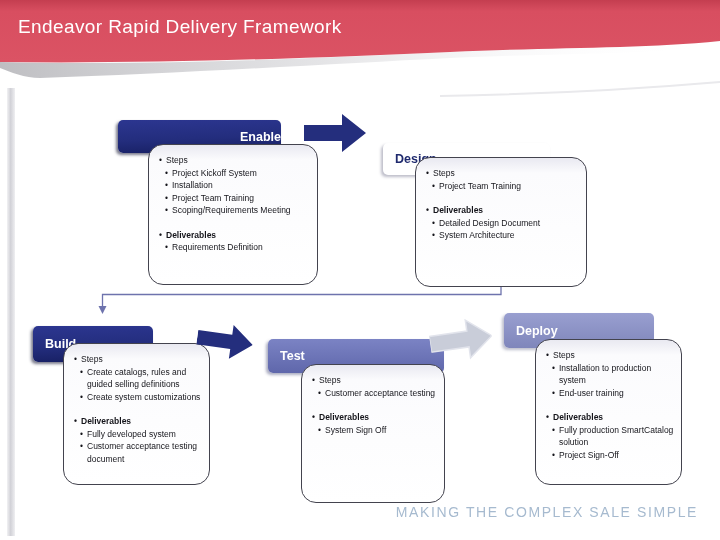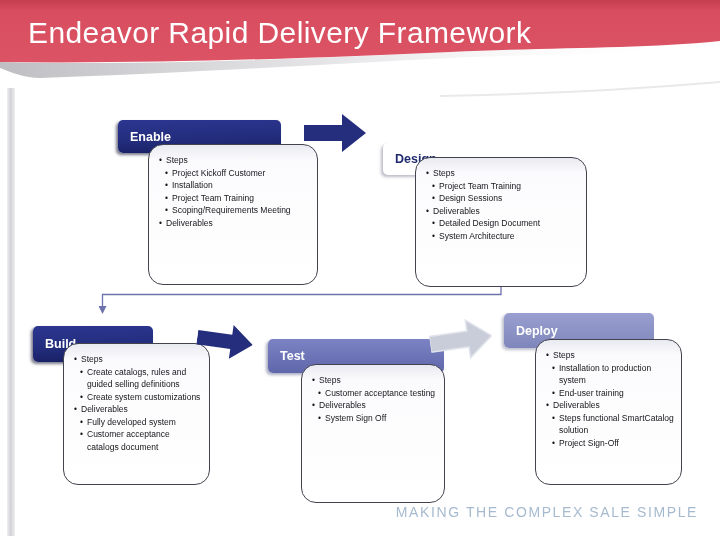--- a/index.html
+++ b/index.html
@@ -1,59 +1,59 @@
 <!DOCTYPE html>
 <html><head>
 <meta charset="utf-8">
 <style>
   html,body{margin:0;padding:0;background:#fff;}
   #slide{position:relative;width:720px;height:540px;background:#ffffff;overflow:hidden;
          font-family:"Liberation Sans",sans-serif;}
 
   
   .banner-svg{position:absolute;left:0;top:0;z-index:1;}
-  .slide-title{position:absolute;left:28px;top:16px;z-index:2;color:#ffffff;
-               font-size:30px;font-weight:400;letter-spacing:.4px;}
+  .slide-title{position:absolute;left:18px;top:16px;z-index:2;color:#ffffff;
+               font-size:19px;font-weight:400;letter-spacing:.4px;}
 
   
   .left-strip{position:absolute;left:7px;top:88px;width:8px;height:448px;z-index:1;
               background:linear-gradient(90deg,#efeff1 0%,#c9c9d0 45%,#ececef 100%);
               opacity:.85;}
 
   
   .hdr{position:absolute;z-index:3;border-radius:5px;display:flex;align-items:center;
        padding-left:12px;box-sizing:border-box;color:#ffffff;font-weight:bold;font-size:12.5px;}
   .hdr-navy{background:linear-gradient(178deg,#2c3690 0%,#232d7d 55%,#161e60 100%);
             box-shadow:-2px 2px 3px rgba(12,14,45,.55);}
   .hdr-design{background:linear-gradient(180deg,#9b9ebb 0%,#8408a 0%,#8488aa 100%);
               color:#1f2a6e;box-shadow:-2px 2px 3px rgba(90,90,120,.4);}
   .hdr-test{background:linear-gradient(180deg,#7b83c4 0%,#5f67ab 100%);
             box-shadow:-2px 2px 3px rgba(70,75,120,.45);}
   .hdr-deploy{background:linear-gradient(180deg,#999fd0 0%,#7f86bb 100%);
               box-shadow:-2px 2px 3px rgba(90,95,130,.4);padding-left:12px;}
-  #hdr-enable{left:118px;top:120px;width:163px;height:33px;}
+  #hdr-enable{left:118px;top:120px;width:163px;height:33px;justify-content:flex-end;}
   #hdr-design{left:383px;top:143px;width:167px;height:32px;}
   #hdr-build {left:33px; top:326px;width:120px;height:36px;}
   #hdr-test  {left:268px;top:339px;width:176px;height:34px;}
   #hdr-deploy{left:504px;top:313px;width:150px;height:35px;}
 
   
   .panel{position:absolute;z-index:4;box-sizing:border-box;
          background:linear-gradient(180deg,#e9e9f1 0px,#fbfbfd 15px,#ffffff 100%);
          border:1px solid #43434e;border-radius:15px;
          padding:9px 6px 0 10px;color:#15151b;font-size:8.5px;line-height:12.5px;}
   #panel-enable{left:148px;top:144px;width:170px;height:141px;}
   #panel-design{left:415px;top:157px;width:172px;height:130px;}
   #panel-build {left:63px; top:343px;width:147px;height:142px;}
   #panel-test  {left:301px;top:364px;width:144px;height:139px;}
   #panel-deploy{left:535px;top:339px;width:147px;height:146px;}
   .li{position:relative;padding-left:7px;}
   .li::before{content:"\2022";position:absolute;left:0;top:0;}
   .l2{margin-left:6px;}
-  .gap{}
+  .gap{margin-top:12px;font-weight:bold;}
 
   
   .arrow{position:absolute;z-index:5;}
   #arrow-enable-design{left:304px;top:112px;}
   #arrow-build-test{left:197px;top:321px;transform:rotate(8deg);}
   #arrow-test-deploy{left:430px;top:319px;transform:rotate(-8deg);}
 
   
   .overlay{position:absolute;left:0;top:0;z-index:2;pointer-events:none;}
 
@@ -105,58 +105,58 @@
   </div>
   <div class="hdr hdr-test" id="hdr-test">
     <span>Test</span>
   </div>
   <div class="hdr hdr-deploy" id="hdr-deploy">
     <span>Deploy</span>
   </div>
 
   <div class="panel" id="panel-enable">
     <div class="li l1">Steps</div>
-    <div class="li l2">Project Kickoff Customer</div>
+    <div class="li l2">Project Kickoff System</div>
     <div class="li l2">Installation</div>
     <div class="li l2">Project Team Training</div>
     <div class="li l2">Scoping/Requirements Meeting</div>
     <div class="li l1 gap">Deliverables</div>
+    <div class="li l2">Requirements Definition</div>
   </div>
 
   <div class="panel" id="panel-design">
     <div class="li l1">Steps</div>
     <div class="li l2">Project Team Training</div>
-    <div class="li l2">Design Sessions</div>
     <div class="li l1 gap">Deliverables</div>
     <div class="li l2">Detailed Design Document</div>
     <div class="li l2">System Architecture</div>
   </div>
 
   <div class="panel" id="panel-build">
     <div class="li l1">Steps</div>
     <div class="li l2">Create catalogs, rules and guided selling definitions</div>
     <div class="li l2">Create system customizations</div>
     <div class="li l1 gap">Deliverables</div>
     <div class="li l2">Fully developed system</div>
-    <div class="li l2">Customer acceptance catalogs document</div>
+    <div class="li l2">Customer acceptance testing document</div>
   </div>
 
   <div class="panel" id="panel-test">
     <div class="li l1">Steps</div>
     <div class="li l2">Customer acceptance testing</div>
     <div class="li l1 gap">Deliverables</div>
     <div class="li l2">System Sign Off</div>
   </div>
 
   <div class="panel" id="panel-deploy">
     <div class="li l1">Steps</div>
     <div class="li l2">Installation to production system</div>
     <div class="li l2">End-user training</div>
     <div class="li l1 gap">Deliverables</div>
-    <div class="li l2">Steps functional SmartCatalog solution</div>
+    <div class="li l2">Fully production SmartCatalog solution</div>
     <div class="li l2">Project Sign-Off</div>
   </div>
 
   <svg class="arrow" id="arrow-enable-design" width="62" height="42" viewBox="0 0 62 42">
     <polygon points="0,13 38,13 38,2 62,21 38,40 38,29 0,29" fill="#242e7d"></polygon>
   </svg>
   <svg class="arrow" id="arrow-build-test" width="56" height="40" viewBox="0 0 62 42">
     <polygon points="0,13 38,13 38,2 62,21 38,40 38,29 0,29" fill="#242e7d"></polygon>
   </svg>
   <svg class="arrow" id="arrow-test-deploy" width="62" height="42" viewBox="0 0 62 42">

